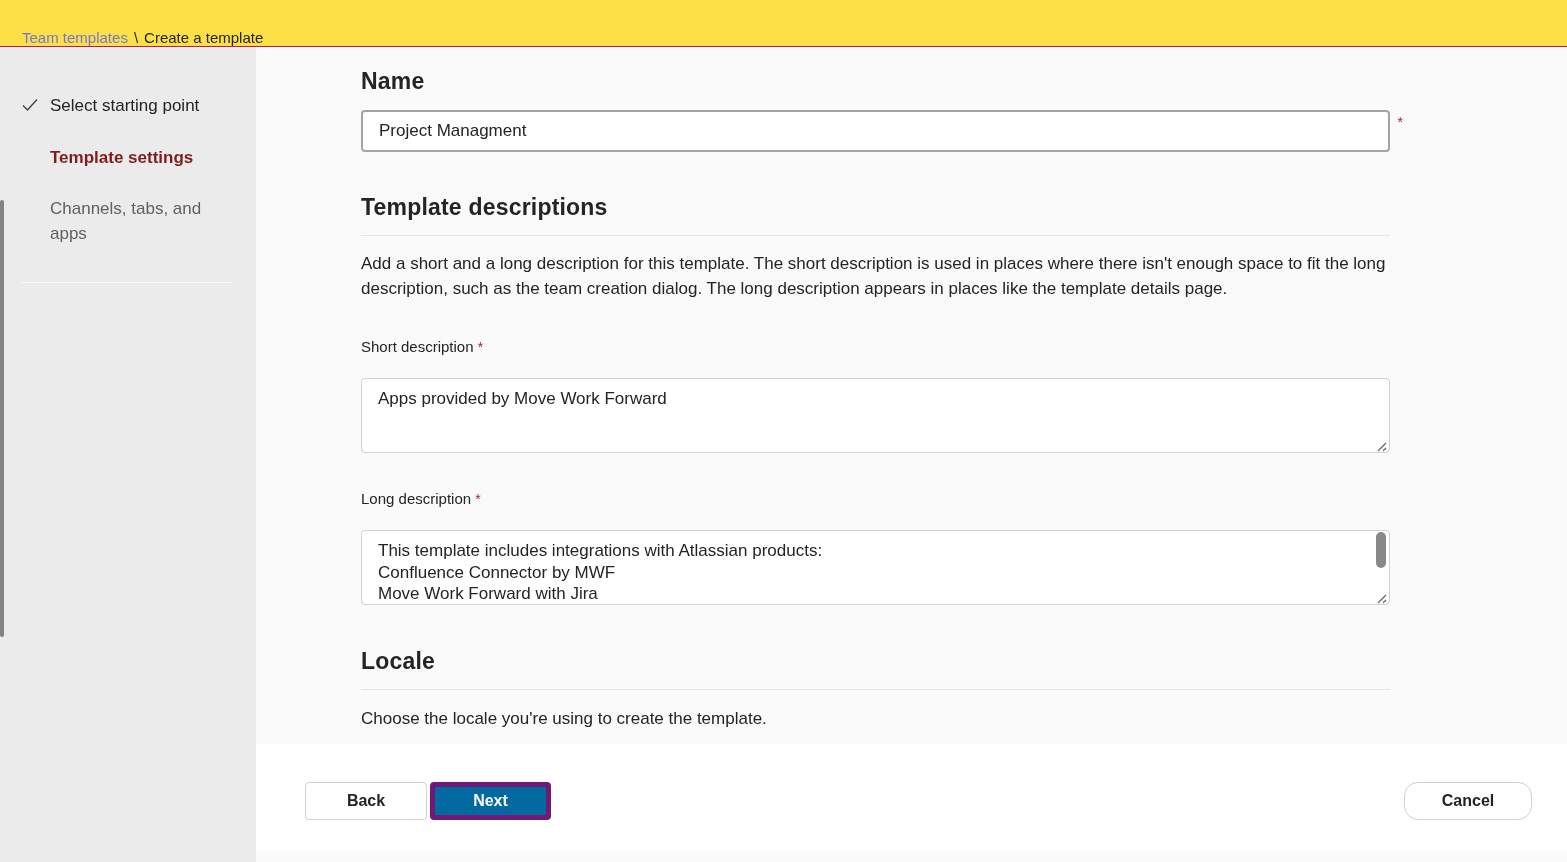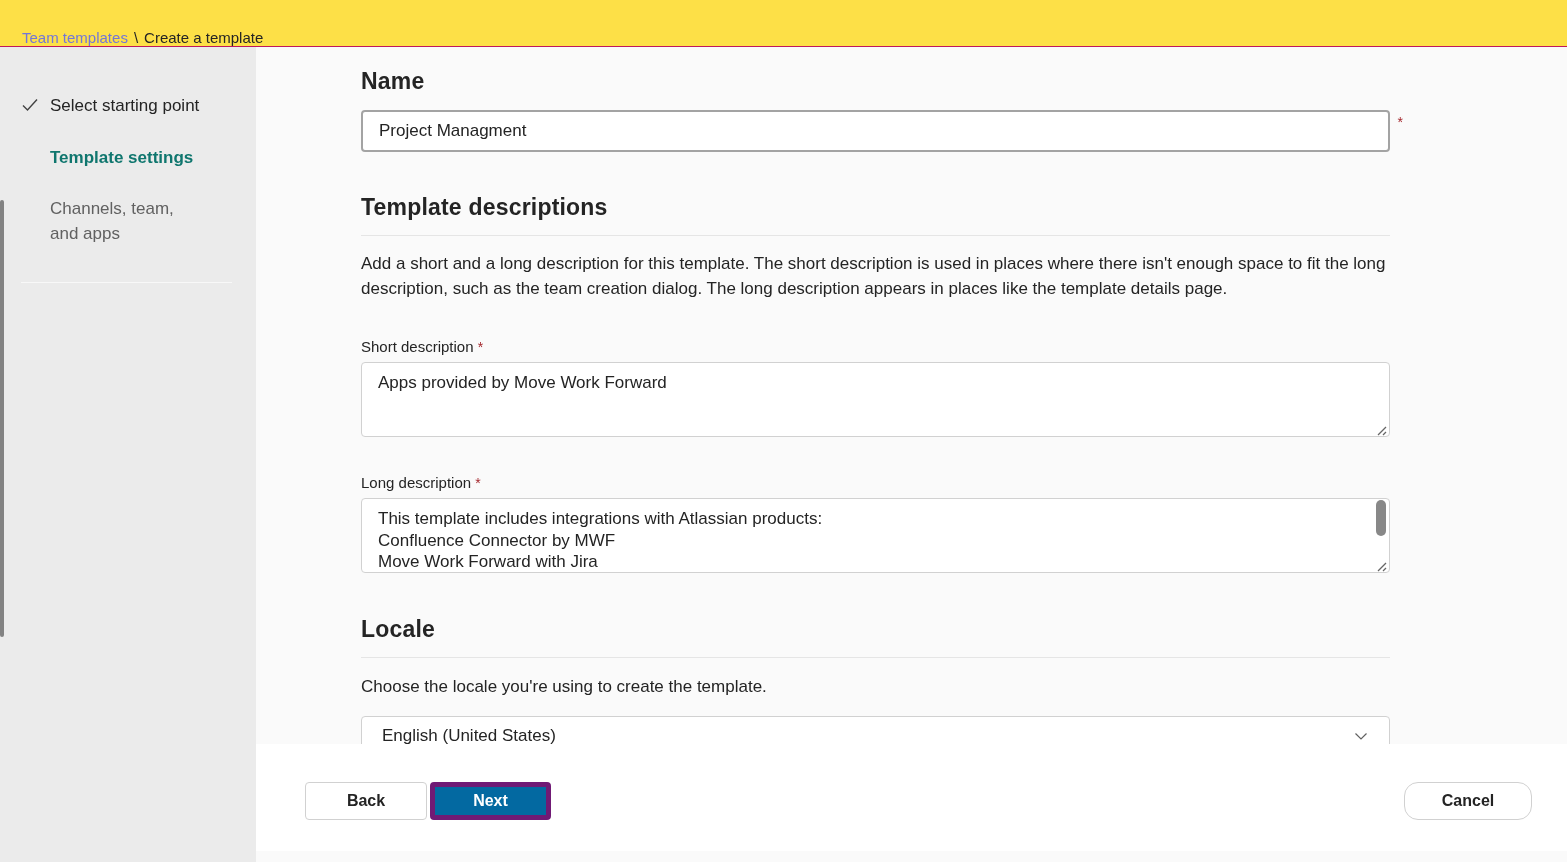--- a/index.html
+++ b/index.html
@@ -51,21 +51,21 @@
     cursor: pointer;
   }
   .step-icon { width: 30px; padding-top: 2px; flex-shrink: 0; }
   .step-label {
     font-size: 17px;
     line-height: 25px;
     max-width: 152px;
   }
   .step.completed .step-label { color: #242424; }
   .step.active { padding-left: 50px; }
-  .step.active .step-label { font-weight: 700; color: #0f766e; }
+  .step.active .step-label { font-weight: 700; color: #7f1d1d; }
   .step.upcoming { padding-left: 50px; }
   .step.upcoming .step-label { color: #616161; }
   .sidebar-divider {
     height: 1px;
     background: #f8f8f8;
     margin: 36px 24px 0 21px;
   }
 
   
   .main {
@@ -113,21 +113,21 @@
     width: 1029px;
     font-size: 17px;
     line-height: 25px;
     color: #242424;
   }
   .field-label {
     margin-top: 37px;
     font-size: 15px;
     color: #242424;
   }
-  .textarea-wrap { position: relative; width: 1029px; margin-top: 7px; }
+  .textarea-wrap { position: relative; width: 1029px; margin-top: 23px; }
   textarea.box {
     width: 1029px;
     height: 75px;
     border: 1px solid #d1d1d1;
     border-radius: 4px;
     background: #fff;
     padding: 9px 16px 0 16px;
     font-family: inherit;
     font-size: 17px;
     line-height: 21.5px;
@@ -223,21 +223,21 @@
         <svg width="20" height="20" viewBox="0 0 20 20" fill="none">
           <polyline points="3,10.5 7.5,15 17,4.5" stroke="#424242" stroke-width="1.4" fill="none"></polyline>
         </svg>
       </span>
       <span class="step-label">Select starting point</span>
     </div>
     <div class="step active">
       <span class="step-label">Template settings</span>
     </div>
     <div class="step upcoming">
-      <span class="step-label">Channels, team, and apps</span>
+      <span class="step-label">Channels, tabs, and apps</span>
     </div>
     <div class="sidebar-divider"></div>
   </aside>
 
   <main class="main">
     <div class="content">
 
       <h2 class="section-heading h-name">Name</h2>
       <div class="field-wrap">
         <input class="text-input" type="text" value="Project Managment" style="">

